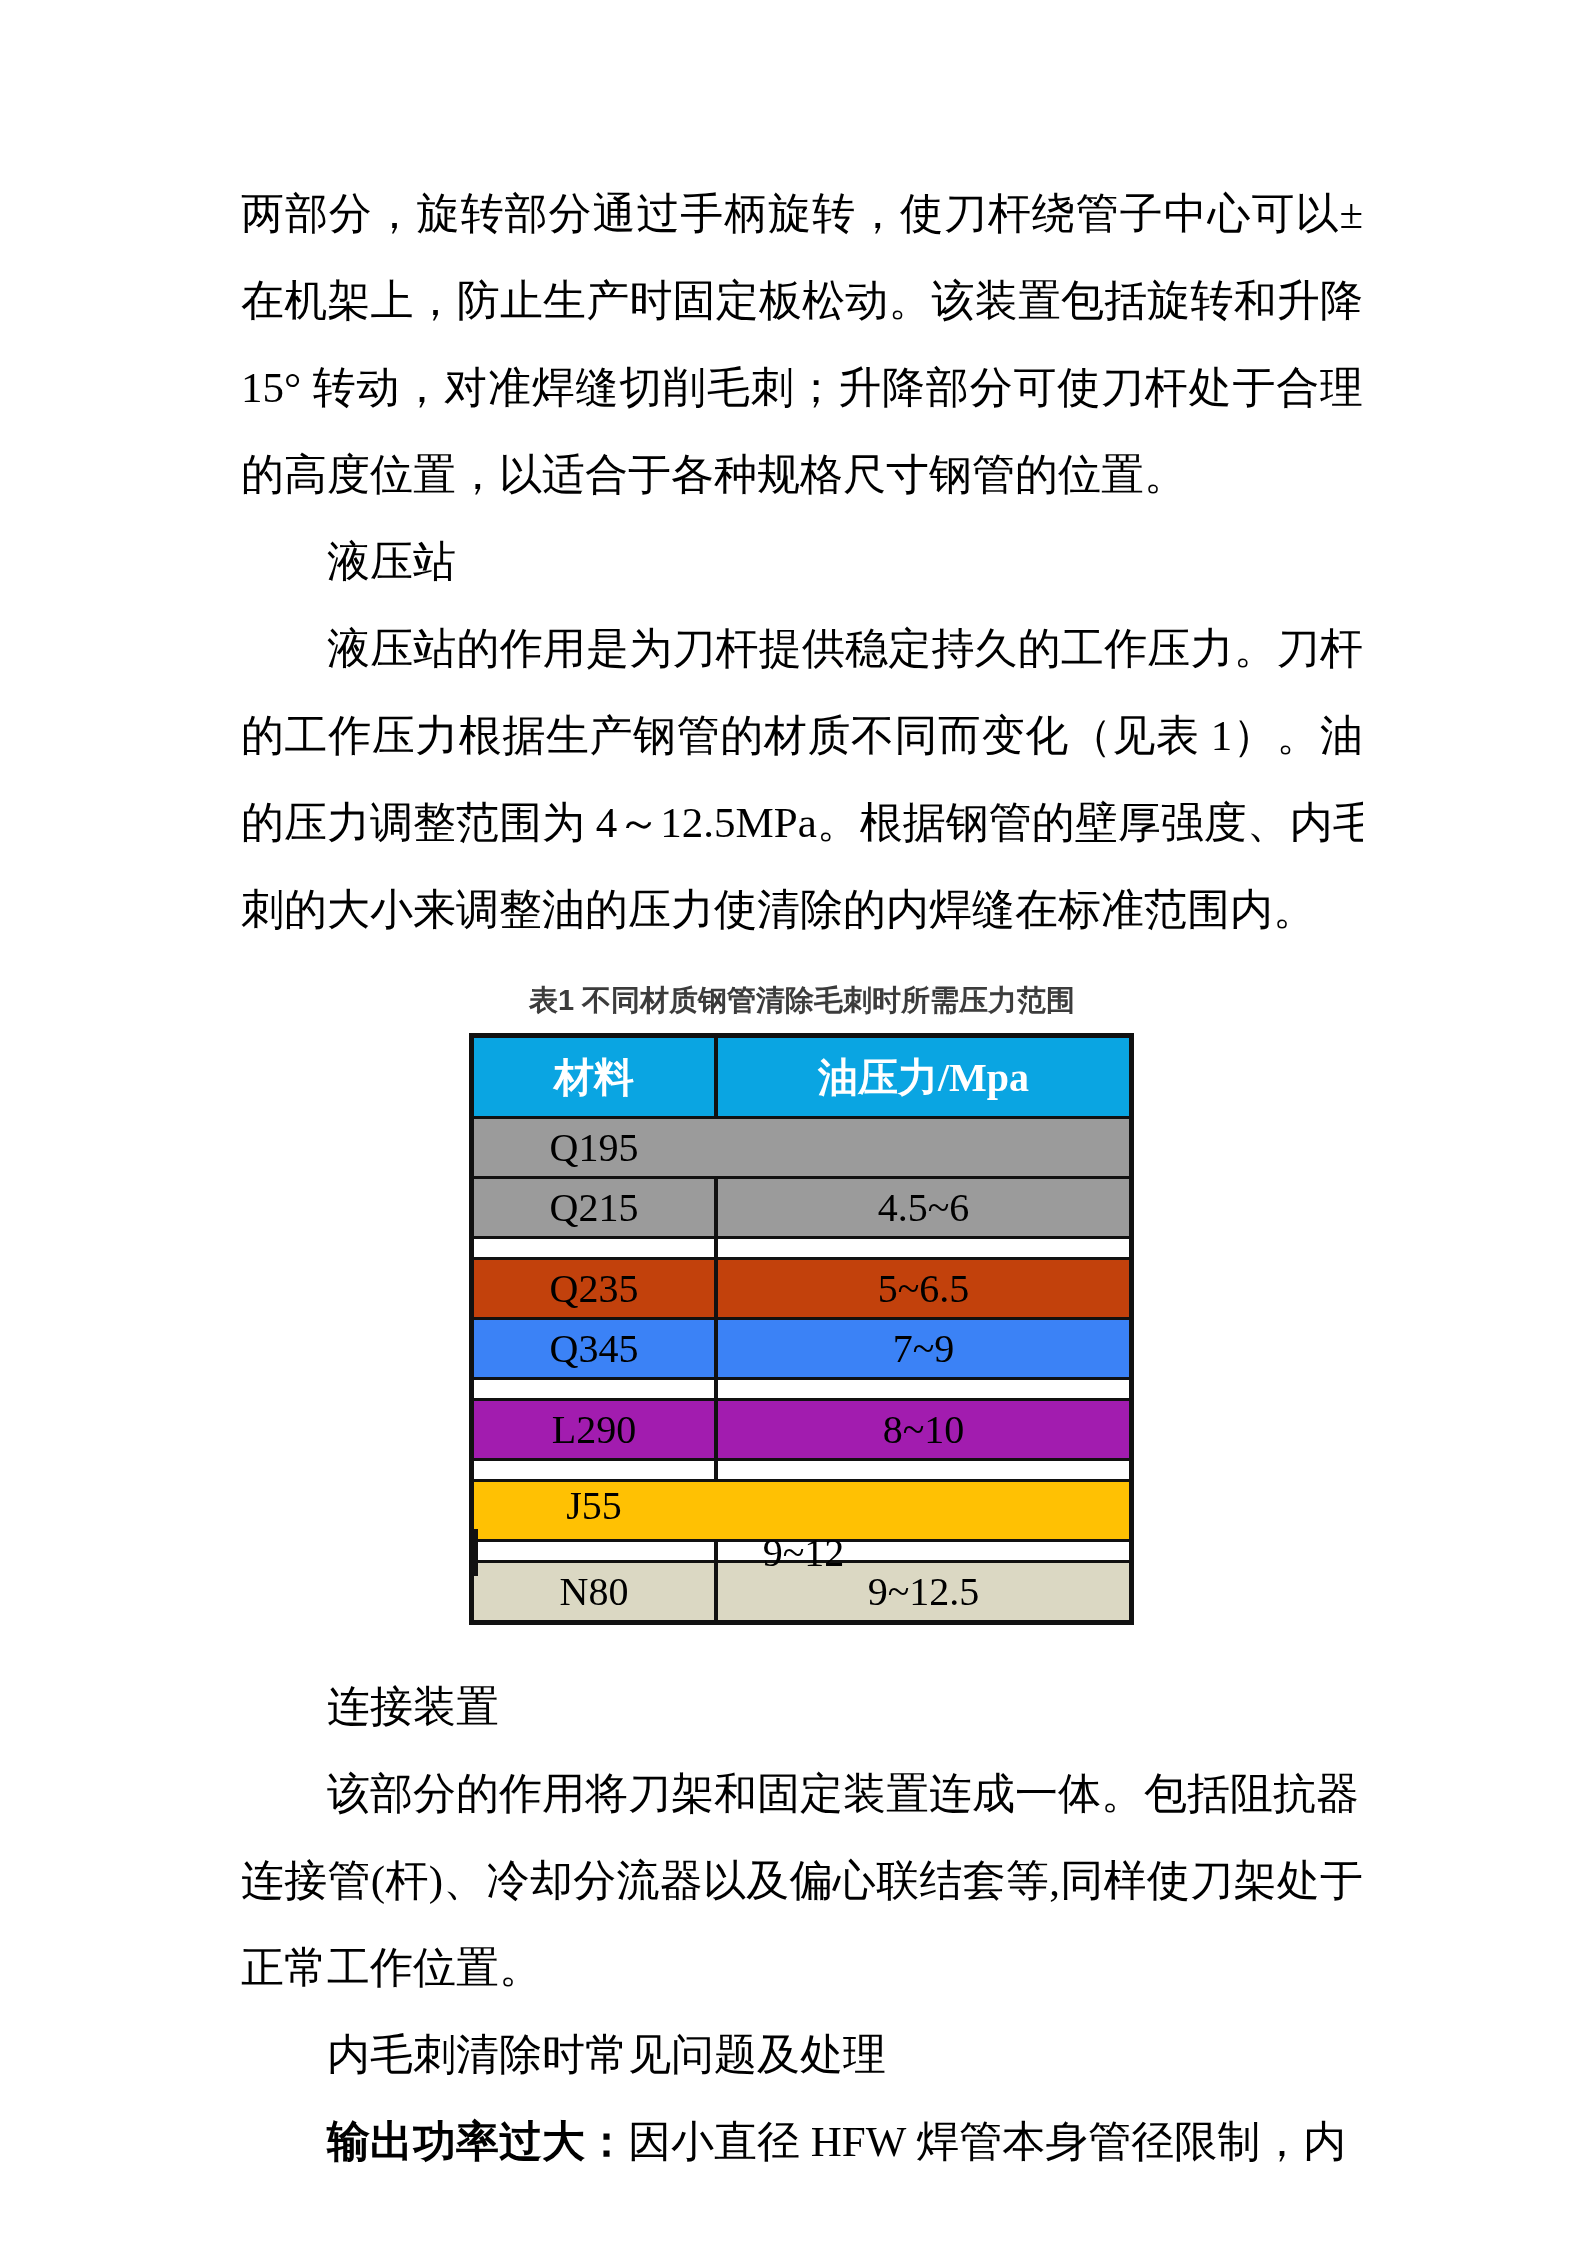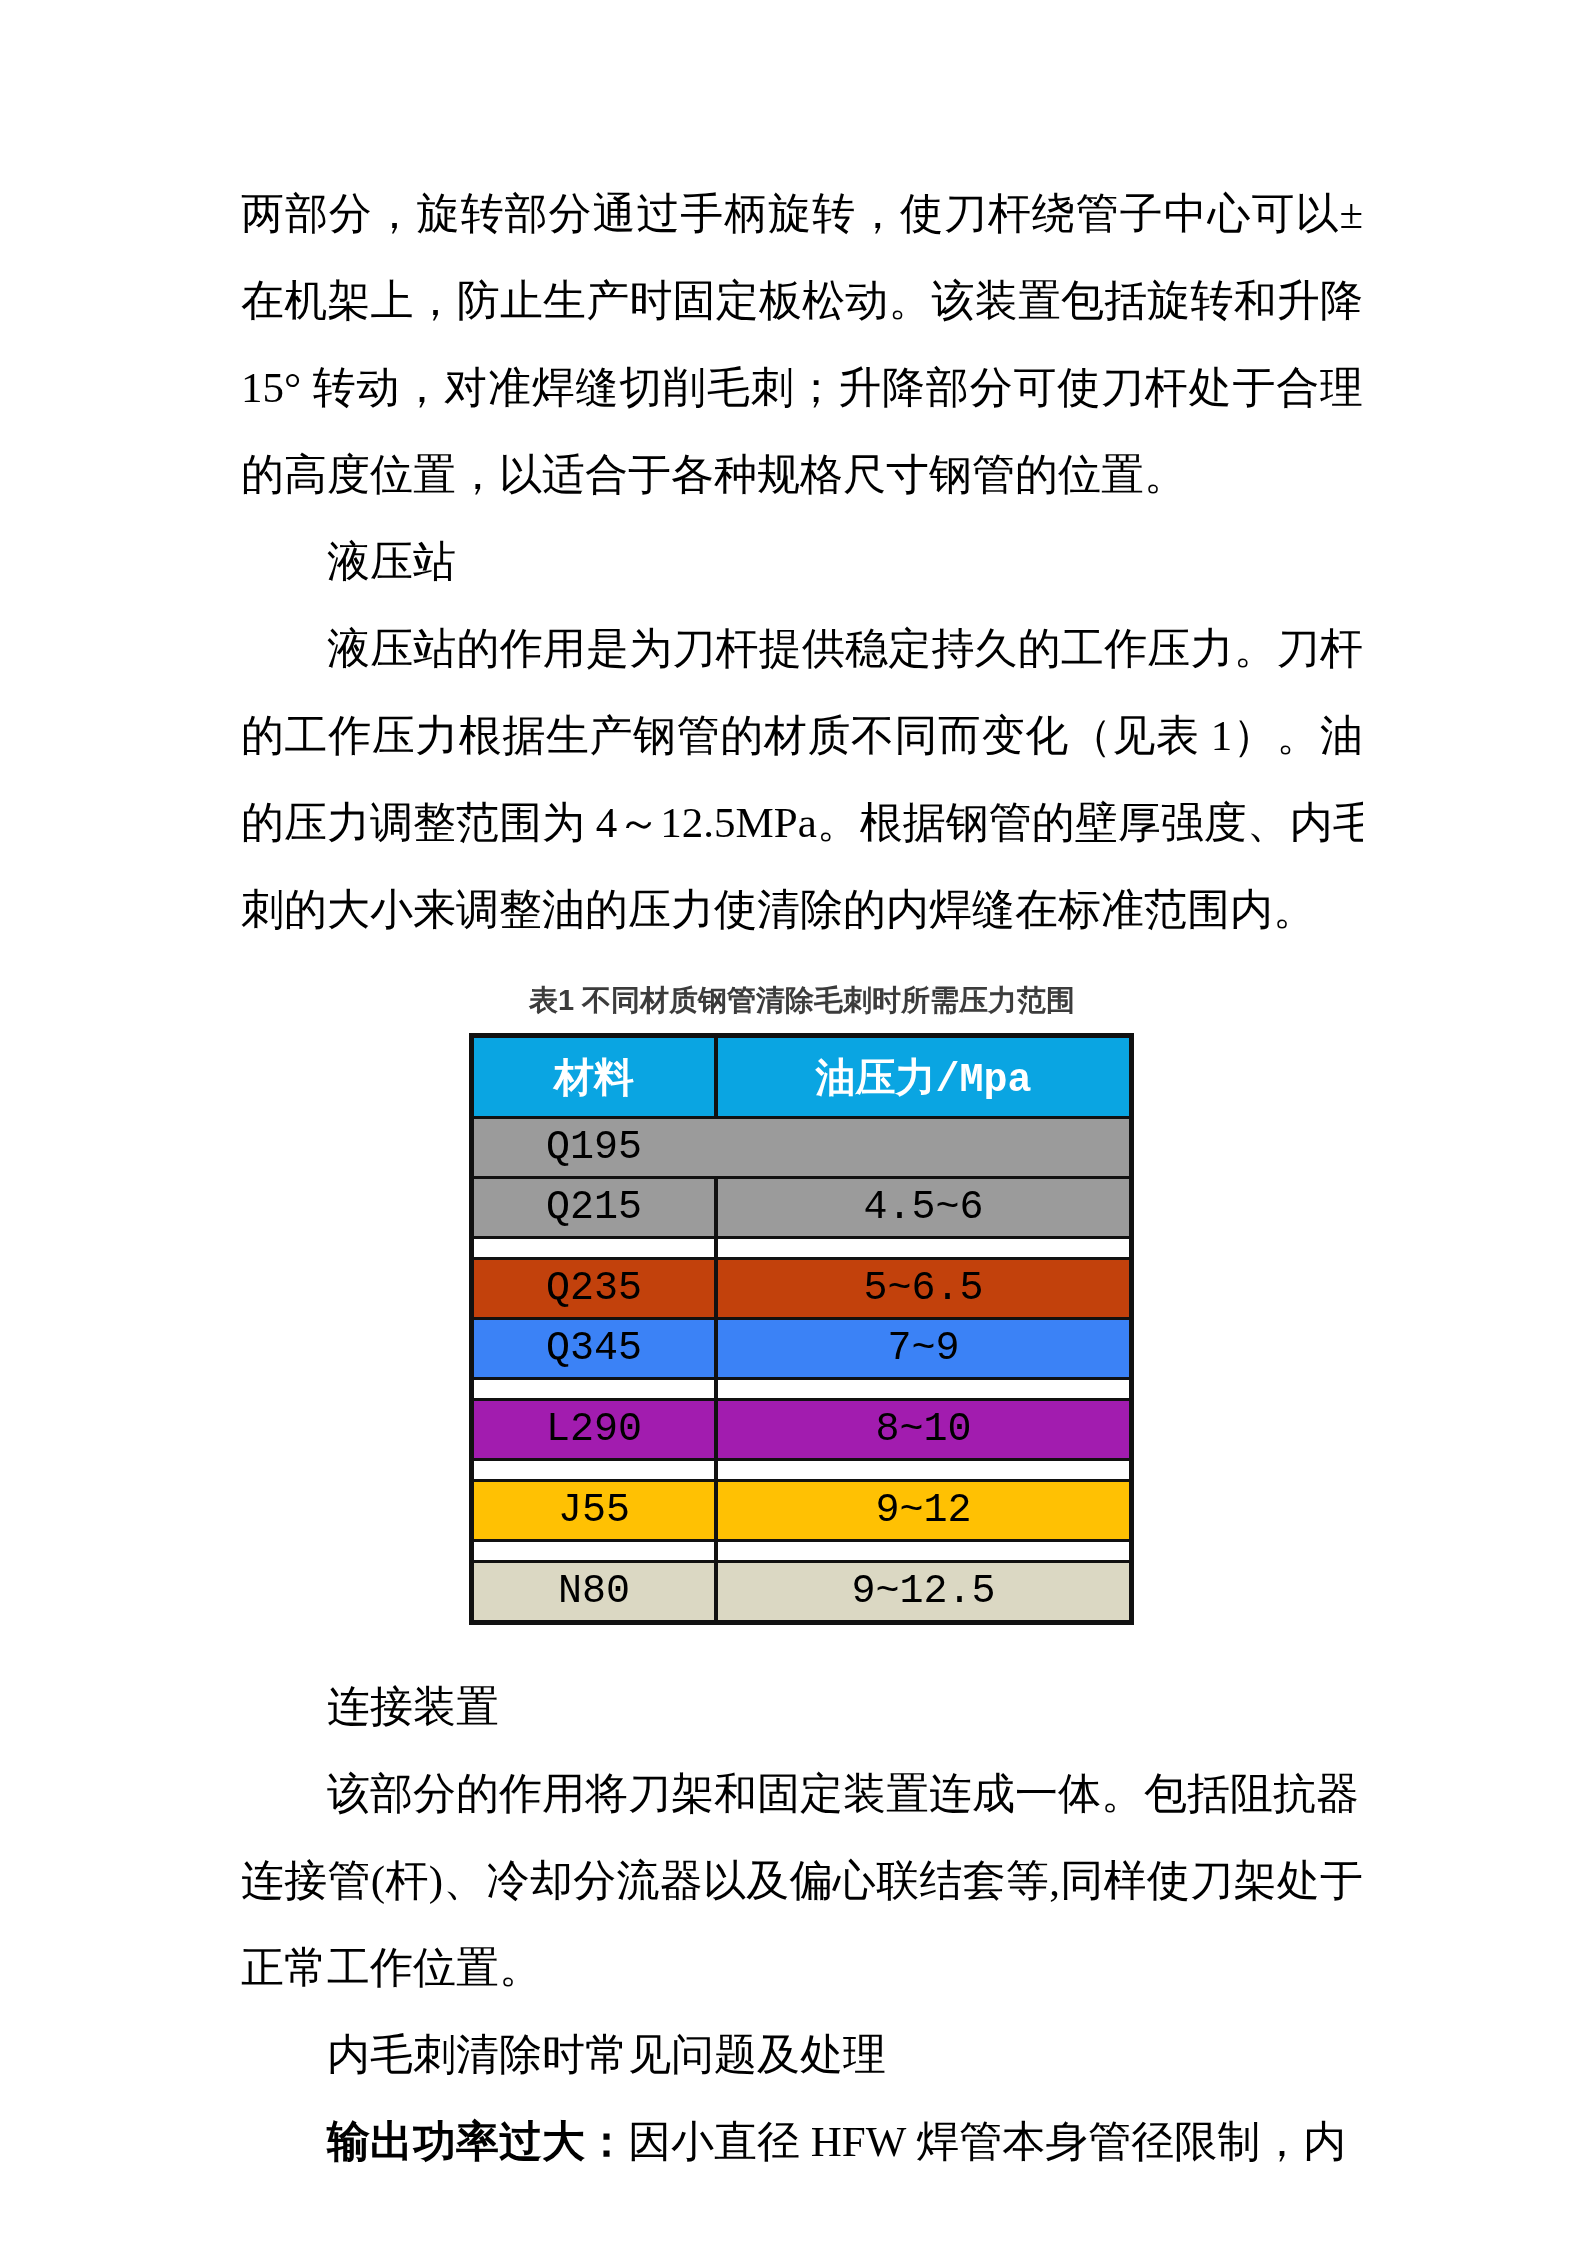--- a/index.html
+++ b/index.html
@@ -36,21 +36,21 @@
     text-align:center;
     height:46px;line-height:46px;
     margin-top:24px;
   }
   
   .ptable{
     width:665px;
     margin:10px 18px 0 228px;
     border:5px solid #111111;
     box-sizing:border-box;
-    font-family:Liberation Mono, monospace;
+    font-family:Liberation Serif, serif;
   }
   .trow{
     display:flex;
     height:57px;
     border-top:3px solid #111111;
     background:#ffffff;
   }
   .trow:first-child{border-top:none;}
   .trow.header{height:78px;}
   .trow.spacer{height:18px;}
@@ -113,21 +113,21 @@
       <div class="cell c2"></div>
     </div>
     <div class="trow" style="background-color: #a21caf;">
       <div class="cell c1">L290</div>
       <div class="cell c2">8~10</div>
     </div>
     <div class="trow spacer">
       <div class="cell c1"></div>
       <div class="cell c2"></div>
     </div>
-    <div class="trow" style="background-color: rgb(255, 193, 3);">
+    <div class="trow" style="background-color: rgb(255, 193, 3); flex-direction: column;">
       <div class="cell c1">J55</div>
       <div class="cell c2">9~12</div>
     </div>
     <div class="trow spacer">
       <div class="cell c1"></div>
       <div class="cell c2"></div>
     </div>
     <div class="trow" style="background-color: rgb(219, 216, 195);">
       <div class="cell c1">N80</div>
       <div class="cell c2">9~12.5</div>

